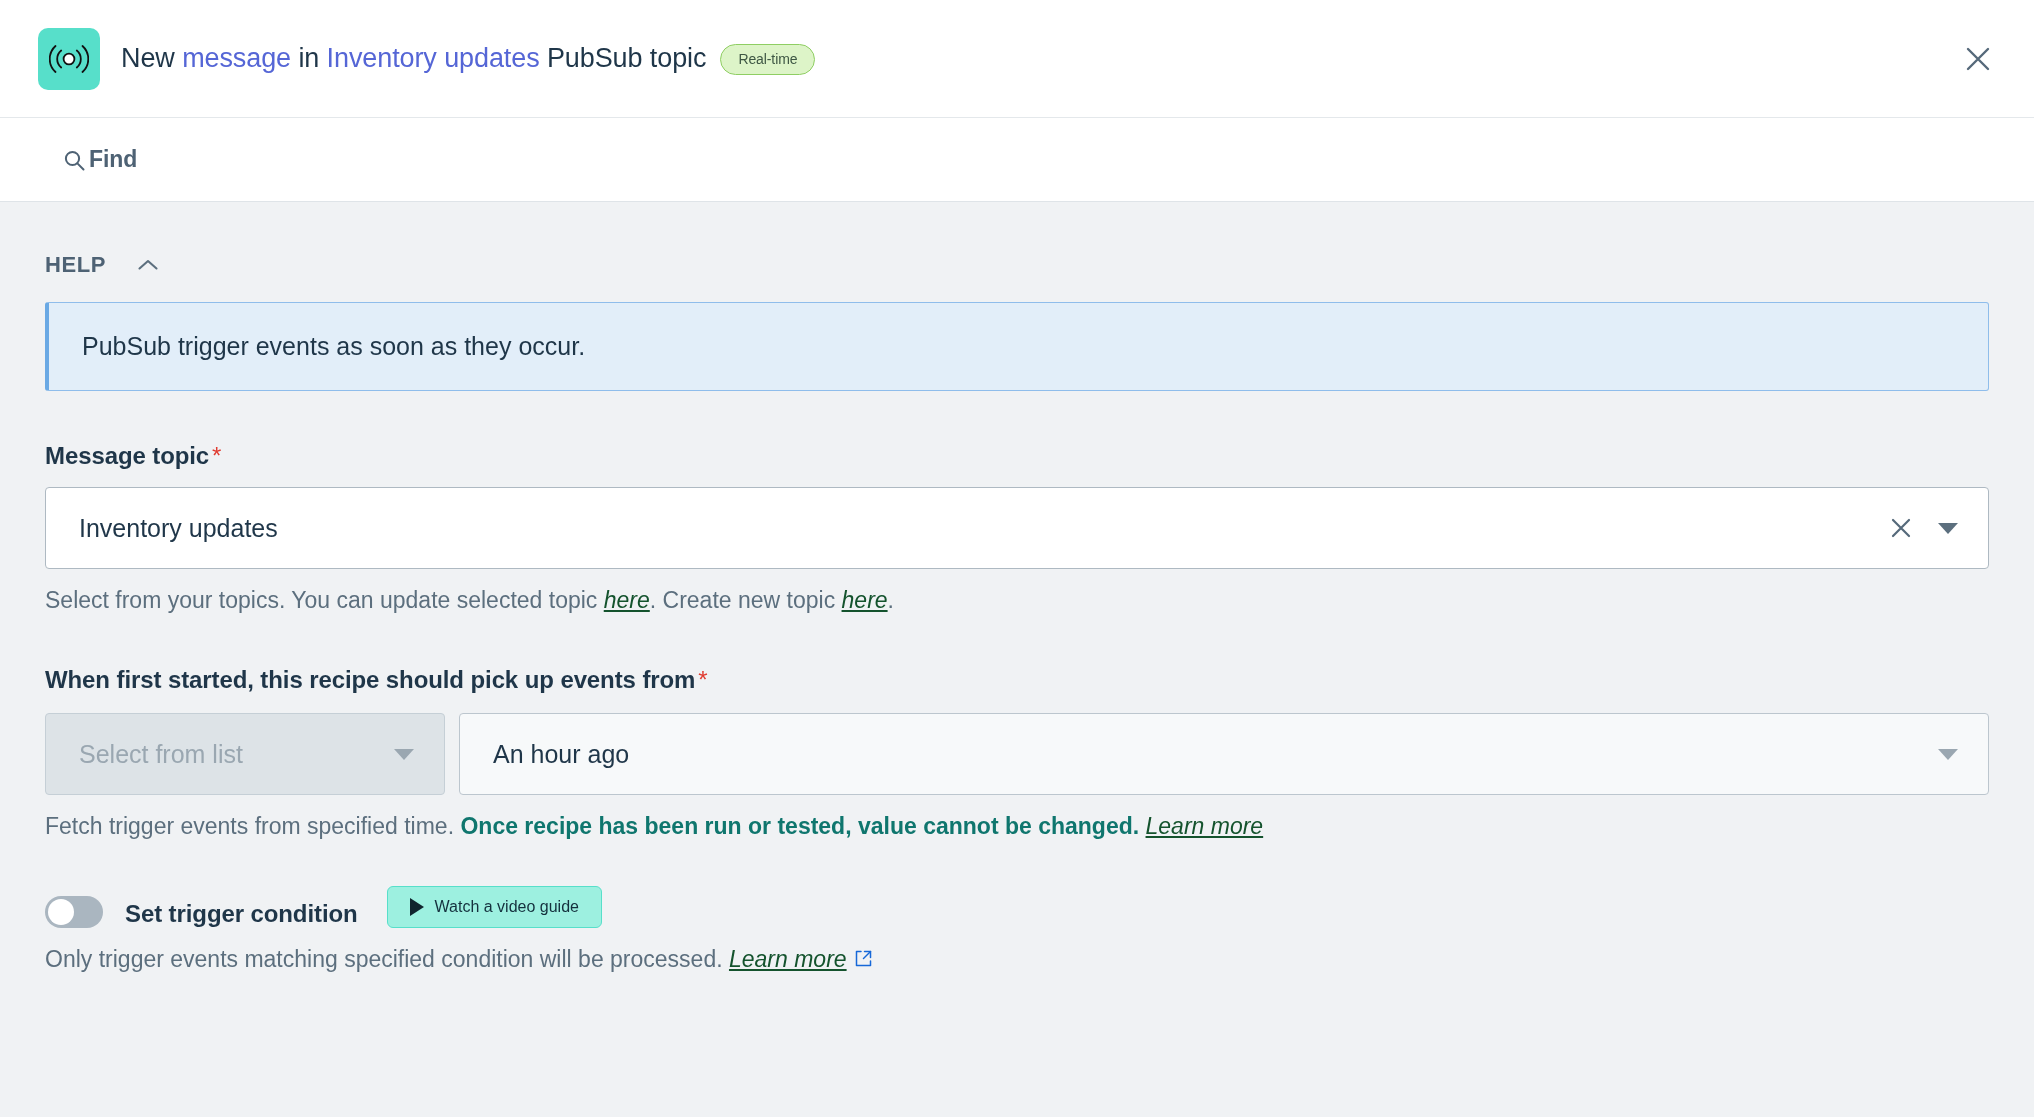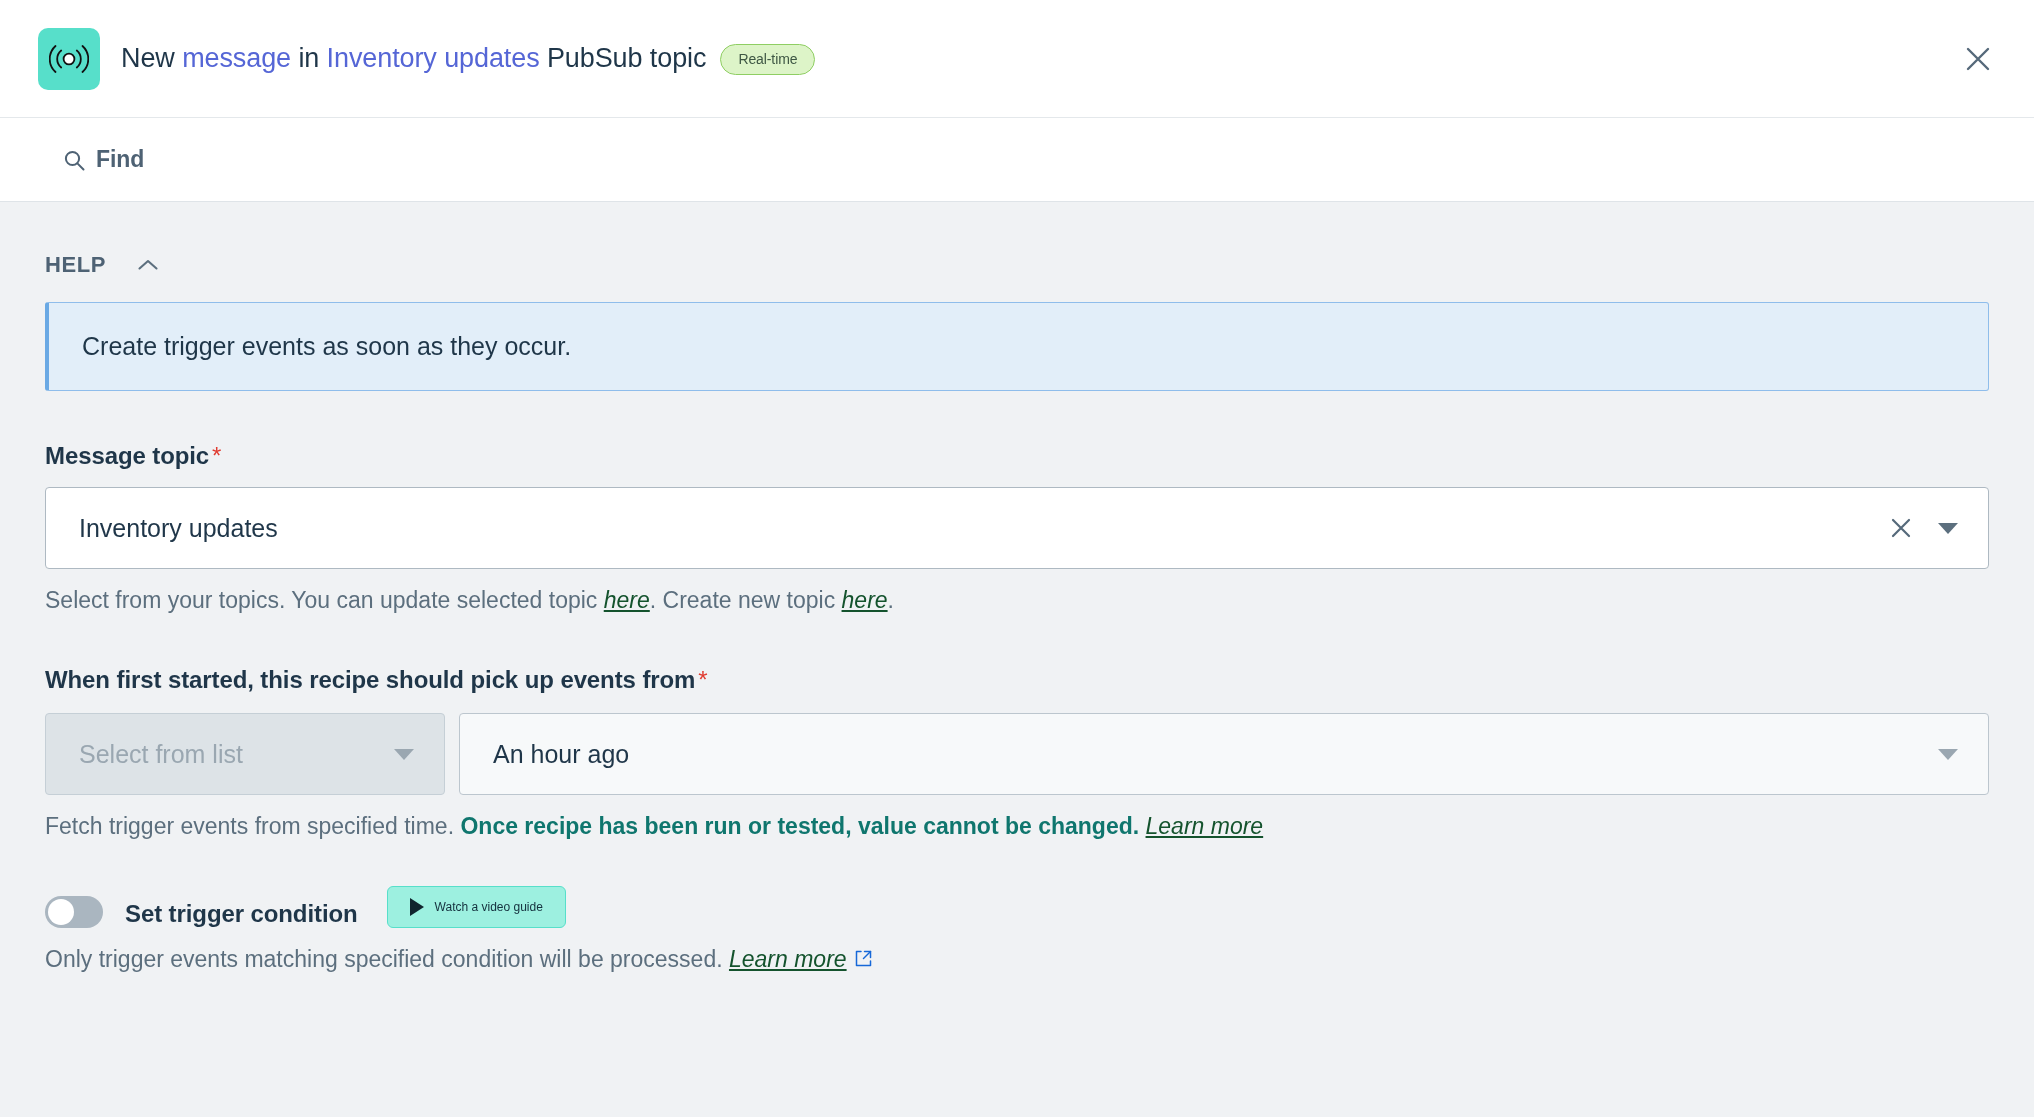--- a/index.html
+++ b/index.html
@@ -74,21 +74,21 @@
     height: 84px;
     background: #ffffff;
     display: flex;
     align-items: center;
     padding-left: 62px;
     border-bottom: 1px solid #dfe4e8;
   }
   .find-wrap {
     display: flex;
     align-items: center;
-    gap: 10px;
+    gap: 3px;
     cursor: pointer;
     text-align: right;
   }
   .find-label {
     font-size: 23px;
     font-weight: bold;
     color: #4e6274;
     letter-spacing: -0.1px;
   }
 
@@ -238,21 +238,21 @@
     align-items: center;
     gap: 11px;
     background: #9df0e0;
     border: 1px solid #57dfca;
     border-radius: 6px;
     padding: 11px 22px;
     cursor: pointer;
     margin-left: 7px;
   }
   .video-btn-label {
-    font-size: 12px;
+    font-size: 16px;
     color: #14303d;
   }
   .play-tri {
     width: 0; height: 0;
     border-top: 9px solid transparent;
     border-bottom: 9px solid transparent;
     border-left: 14px solid #11242e;
   }
   .ext-link-icon { margin-left: 7px; vertical-align: -1px; }
 </style>
@@ -294,21 +294,21 @@
 <div class="content">
 
   <div class="help-head">
     <span class="help-title">HELP</span>
     <svg width="22" height="14" viewBox="0 0 22 14">
       <path d="M2.5 10.5 L11 3 L19.5 10.5" fill="none" stroke="#5c6f7e" stroke-width="2.1" stroke-linecap="round" stroke-linejoin="round"></path>
     </svg>
   </div>
 
   <div class="info-box">
-    <div class="info-text">Create trigger events as soon as they occur.</div>
+    <div class="info-text">PubSub trigger events as soon as they occur.</div>
   </div>
 
   <div class="block-topic">
     <div class="field-label">
       <span>Message topic</span><span class="req">*</span>
     </div>
 
     <div class="select-box">
       <span class="select-value">Inventory updates</span>
       <button class="icon-btn">

